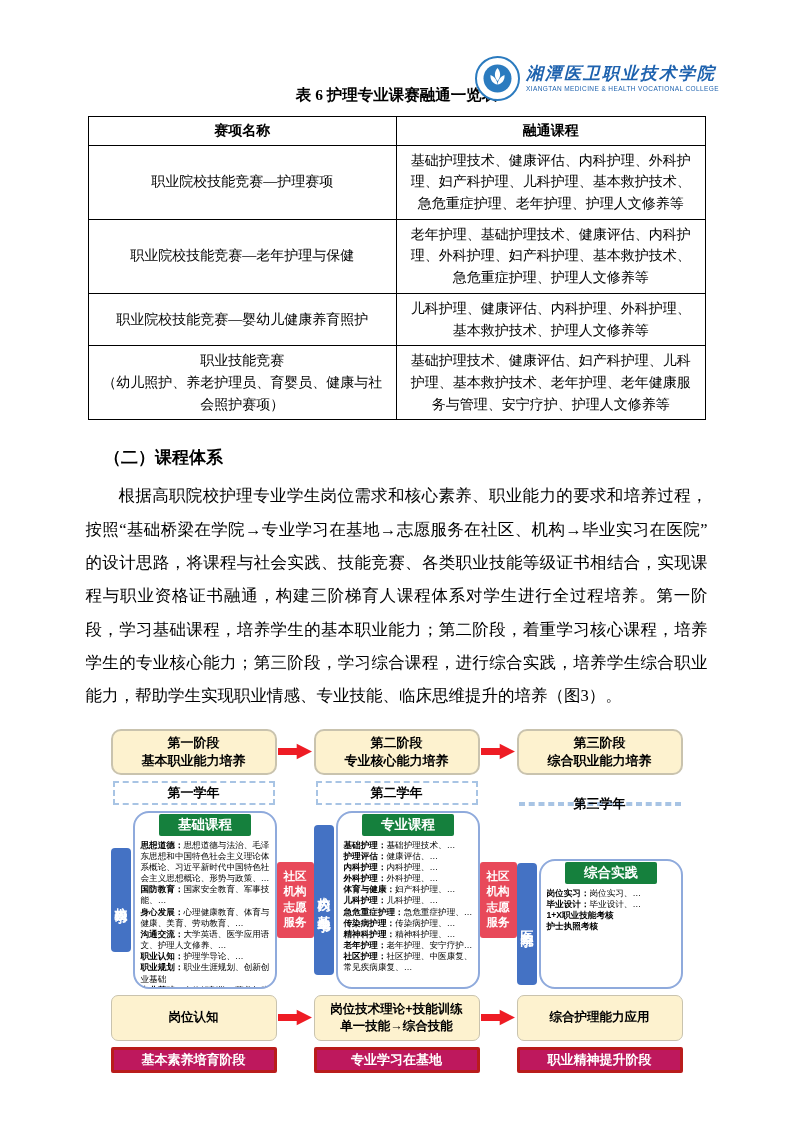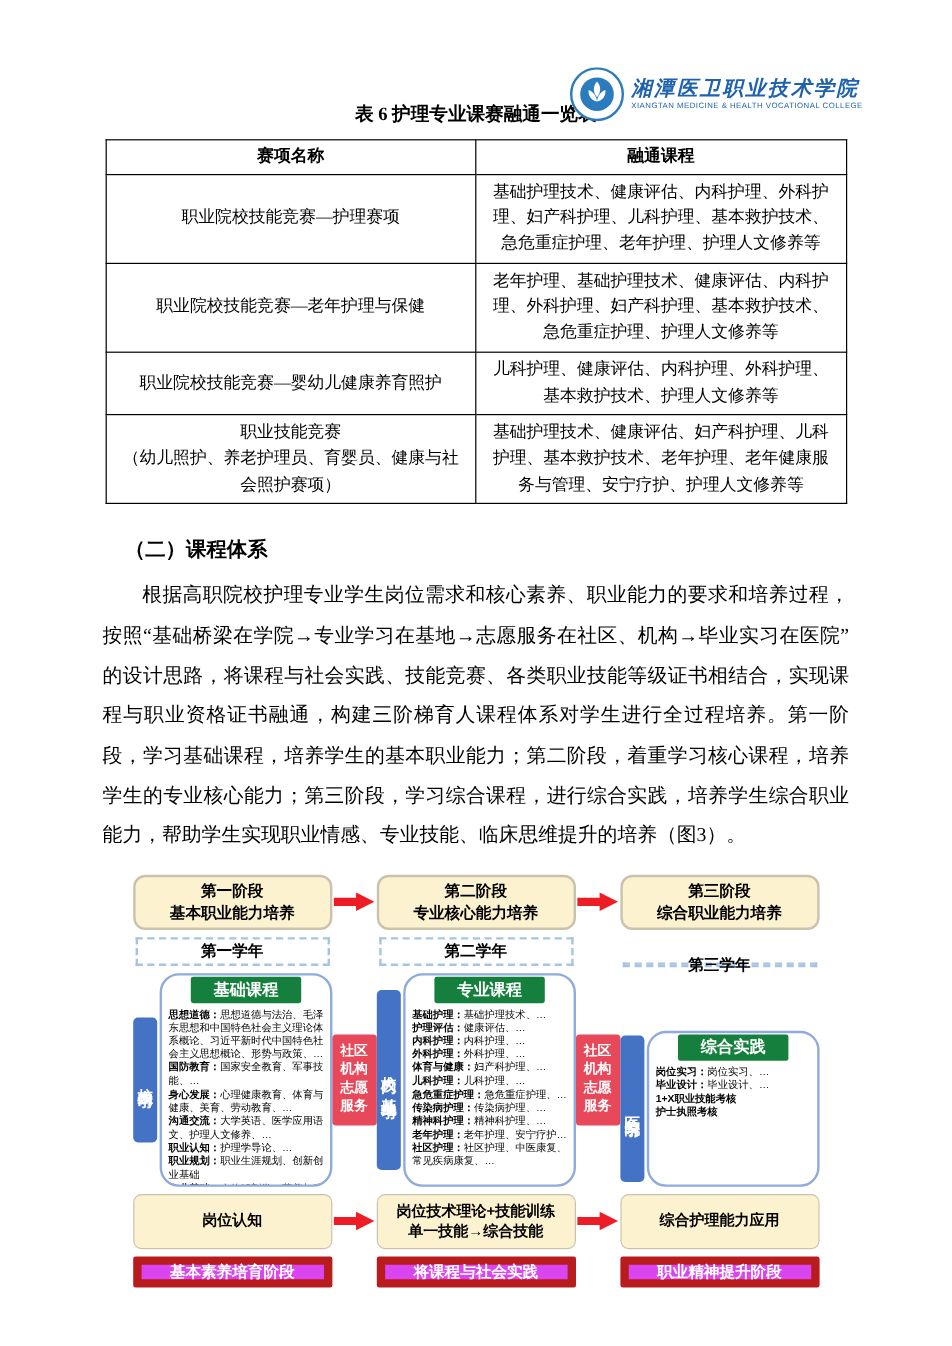--- a/index.html
+++ b/index.html
@@ -53,21 +53,21 @@
   .item{font-size:8.6px;line-height:1.3;text-align:left;}
   .item b{font-weight:bold;}
 
   .vbadge{align-self:center;justify-self:center;background:#e8495a;color:#fff;
           width:27px;padding:7px 5px;border-radius:3px;font-size:11.5px;font-weight:bold;
           line-height:1.35;text-align:center;word-break:break-all;}
 
   .bbox{background:#fdf2cf;border:1.5px solid #c9c3ae;border-radius:7px;
         display:flex;flex-direction:column;align-items:center;justify-content:center;
         font-weight:bold;font-size:12.5px;line-height:1.3;text-align:center;}
-  .phase{background:#d946ef;border:7px solid #b91c1c;color:#fff;display:flex;align-items:center;
+  .phase{background:#be185d;border:3px solid #b91c1c;color:#fff;display:flex;align-items:center;
          justify-content:center;font-weight:bold;font-size:13px;border-radius:2px;}
 
   .g-r1c1{grid-area:1/1;justify-content:center;} .g-r1c2{grid-area:1/2;} .g-r1c3{grid-area:1/3;} .g-r1c4{grid-area:1/4;} .g-r1c5{grid-area:1/5;text-align:center;}
   .g-r2c1{grid-area:2/1;} .g-r2c3{grid-area:2/3;} .g-r2c5{grid-area:2/5;margin-top:21px;}
   .g-r3c1{grid-area:3/1;} .g-r3c2{grid-area:3/2;} .g-r3c3{grid-area:3/3;} .g-r3c4{grid-area:3/4;} .g-r3c5{grid-area:3/5;margin-top:48px;}
   .g-r4c1{grid-area:4/1;} .g-r4c2{grid-area:4/2;} .g-r4c3{grid-area:4/3;} .g-r4c4{grid-area:4/4;} .g-r4c5{grid-area:4/5;}
   .g-r5c1{grid-area:5/1;} .g-r5c3{grid-area:5/3;} .g-r5c5{grid-area:5/5;}
 </style>
 </head>
 <body>
@@ -212,17 +212,17 @@
     <div class="arrow-cell g-r4c4">
       <svg viewBox="0 0 40 20">
           <polygon points="0,6 22,6 22,1 40,10 22,19 22,14 0,14" fill="#ee1c24"></polygon>
         </svg>
     </div>
     <div class="bbox g-r4c5">
       <span>综合护理能力应用</span>
     </div>
 
     <div class="phase g-r5c1">基本素养培育阶段</div>
-    <div class="phase g-r5c3">将课程与社会实践</div>
+    <div class="phase g-r5c3">专业学习在基地</div>
     <div class="phase g-r5c5">职业精神提升阶段</div>
   </div>
 
 </div>
 
 </body></html>

